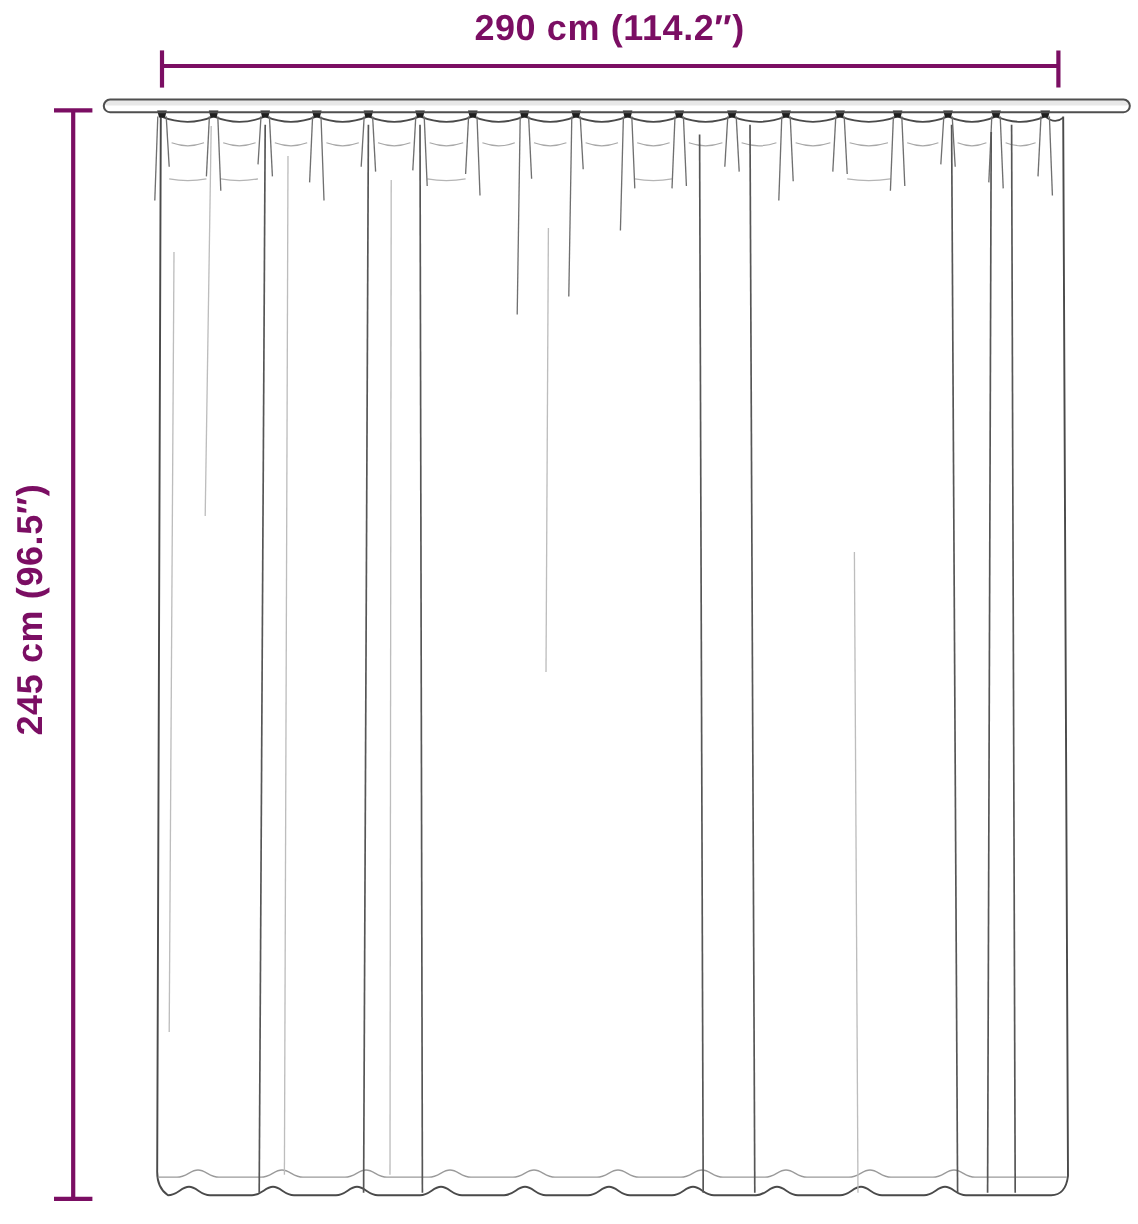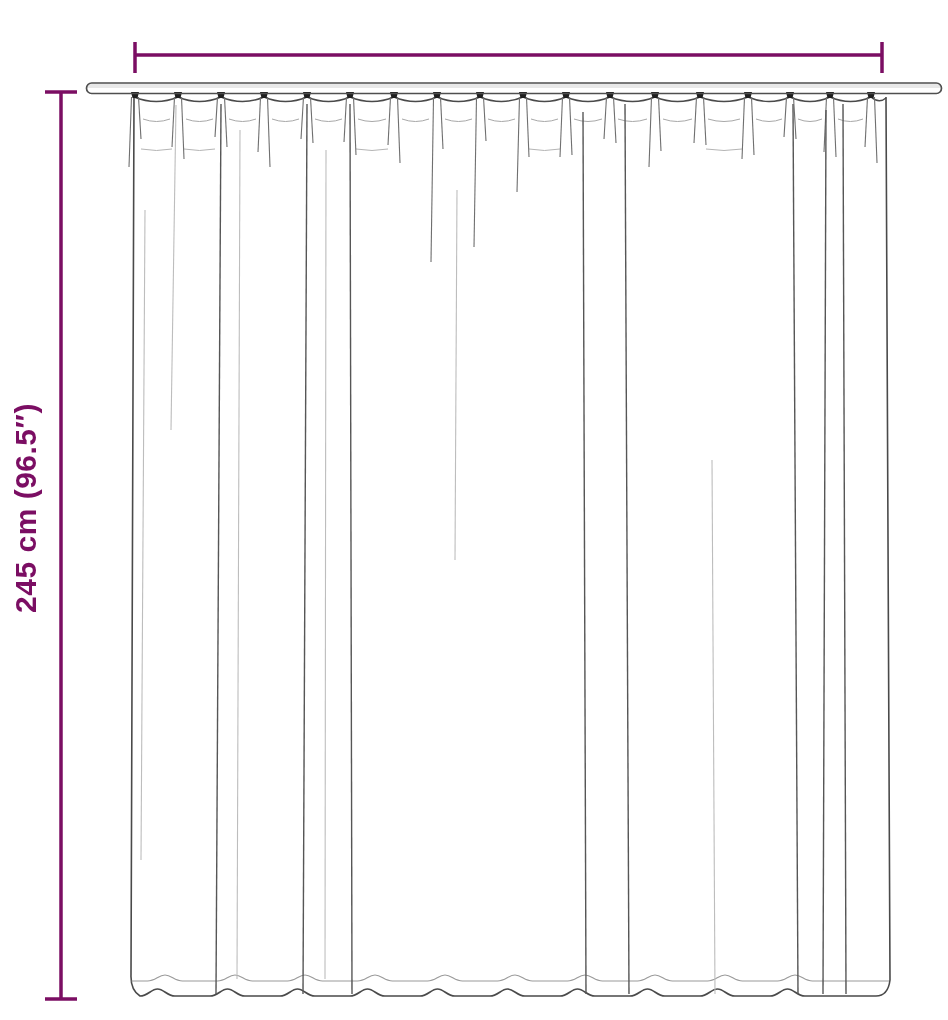--- a/index.html
+++ b/index.html
@@ -137,15 +137,16 @@
         <line x1="135" y1="42" x2="135" y2="73" stroke="#7b0e63" stroke-width="3.5"></line>
         <line x1="882" y1="42" x2="882" y2="73" stroke="#7b0e63" stroke-width="3.5"></line>
       </g>
     <g id="g-vdim">
         <line x1="61" y1="92" x2="61" y2="999" stroke="#7b0e63" stroke-width="3.5"></line>
         <line x1="45" y1="92" x2="77" y2="92" stroke="#7b0e63" stroke-width="3.5"></line>
         <line x1="45" y1="999" x2="77" y2="999" stroke="#7b0e63" stroke-width="3.5"></line>
       </g>
   </svg>
 
+  <div class="dim-label dim-top">290 cm (114.2″)</div>
 
   <div class="dim-label dim-left">245 cm (96.5″)</div>
 </div>
 
 </body></html>

